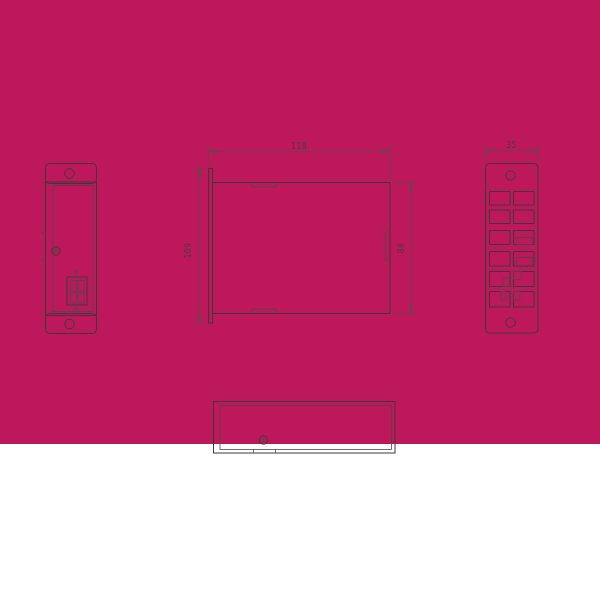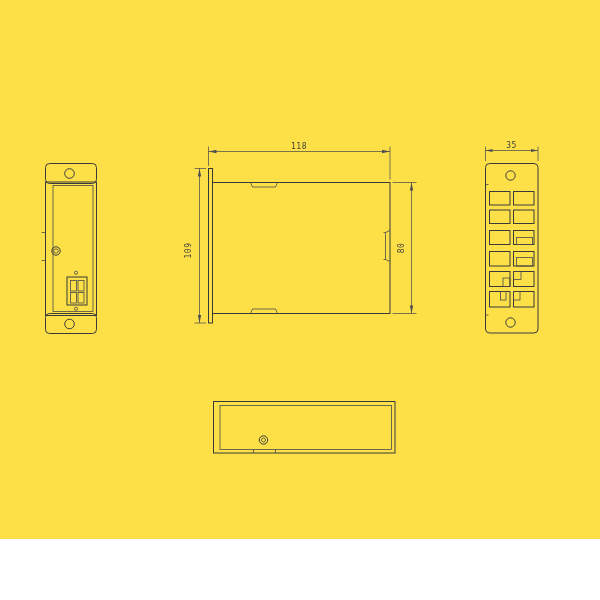--- a/index.html
+++ b/index.html
@@ -3,21 +3,21 @@
 <meta charset="utf-8">
 <style>
   html,body{margin:0;padding:0;}
   body{
     width:600px;height:600px;
     background:#ffffff;
     font-family:"DejaVu Sans Mono","Liberation Mono",monospace;
     overflow:hidden;
   }
   .canvas{
-    position:relative;width:600px;height:539px;background:#fde047;
+    position:relative;width:600px;height:444px;background:#be185d;
   }
   svg{display:block;}
   .part{stroke:#3a3a3a;stroke-width:1;fill:none;}
   .part-thin{stroke:#4a4a4a;stroke-width:0.8;fill:none;}
   .dim{stroke:#4f4f4f;stroke-width:0.75;fill:none;}
   .dim-arrow{fill:#4f4f4f;stroke:none;}
   .dim-text{
     fill:#3f3f3f;font-size:8px;letter-spacing:0.5px;
     font-family:"DejaVu Sans Mono","Liberation Mono",monospace;
     text-anchor:middle;

